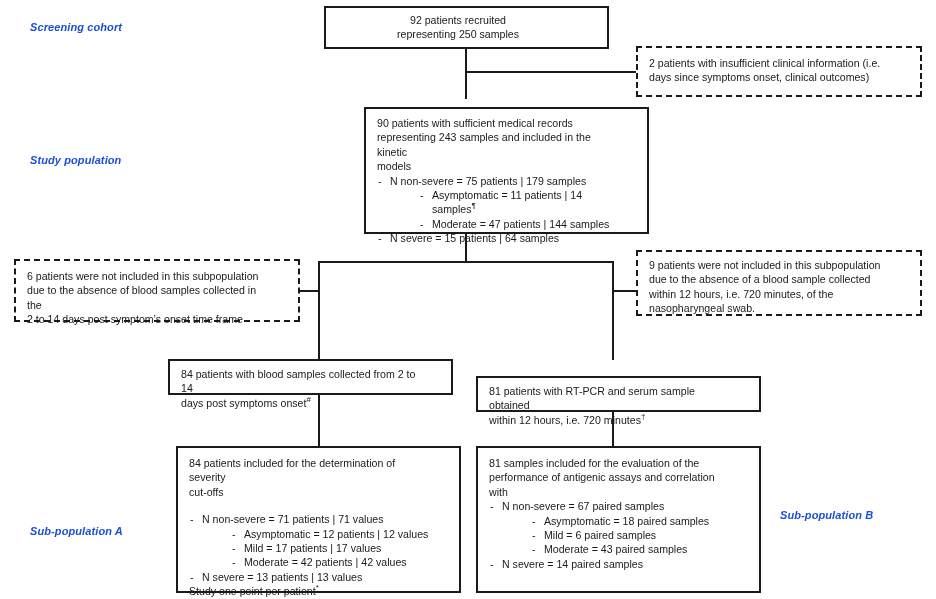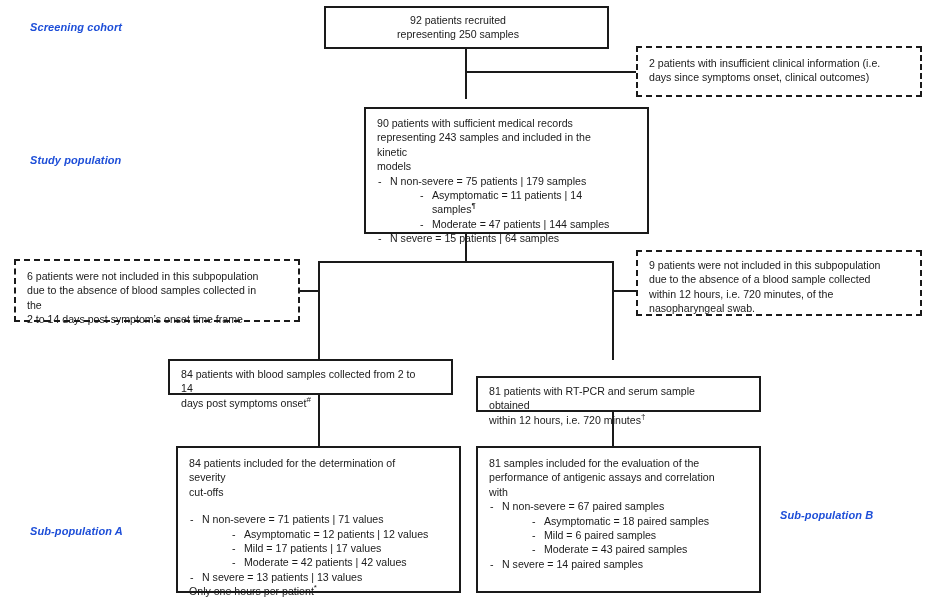--- a/index.html
+++ b/index.html
@@ -164,21 +164,21 @@
 
   <div class="box" style="left:176px; top:446px; width:285px; height:147px; padding-top:8px;">
     <p>84 patients included for the determination of severity</p>
     <p>cut-offs</p>
     <span class="gap"></span>
     <span class="li">N non-severe = 71 patients  |  71 values</span>
     <span class="li2">Asymptomatic = 12 patients  |  12 values</span>
     <span class="li2">Mild = 17 patients  |  17 values</span>
     <span class="li2">Moderate = 42 patients  |  42 values</span>
     <span class="li">N severe = 13 patients  |  13 values</span>
-    <p><span>Only one hours per patient</span><sup>*</sup></p>
+    <p><span>Study one point per patient</span><sup>*</sup></p>
   </div>
 
   <div class="box" style="left:476px; top:446px; width:285px; height:147px; padding-top:8px;">
     <p>81 samples included for the evaluation of the</p>
     <p>performance of antigenic assays and correlation with</p>
     <span class="li">N non-severe = 67 paired samples</span>
     <span class="li2">Asymptomatic = 18 paired samples</span>
     <span class="li2">Mild = 6 paired samples</span>
     <span class="li2">Moderate = 43 paired samples</span>
     <span class="li">N severe = 14 paired samples</span>

